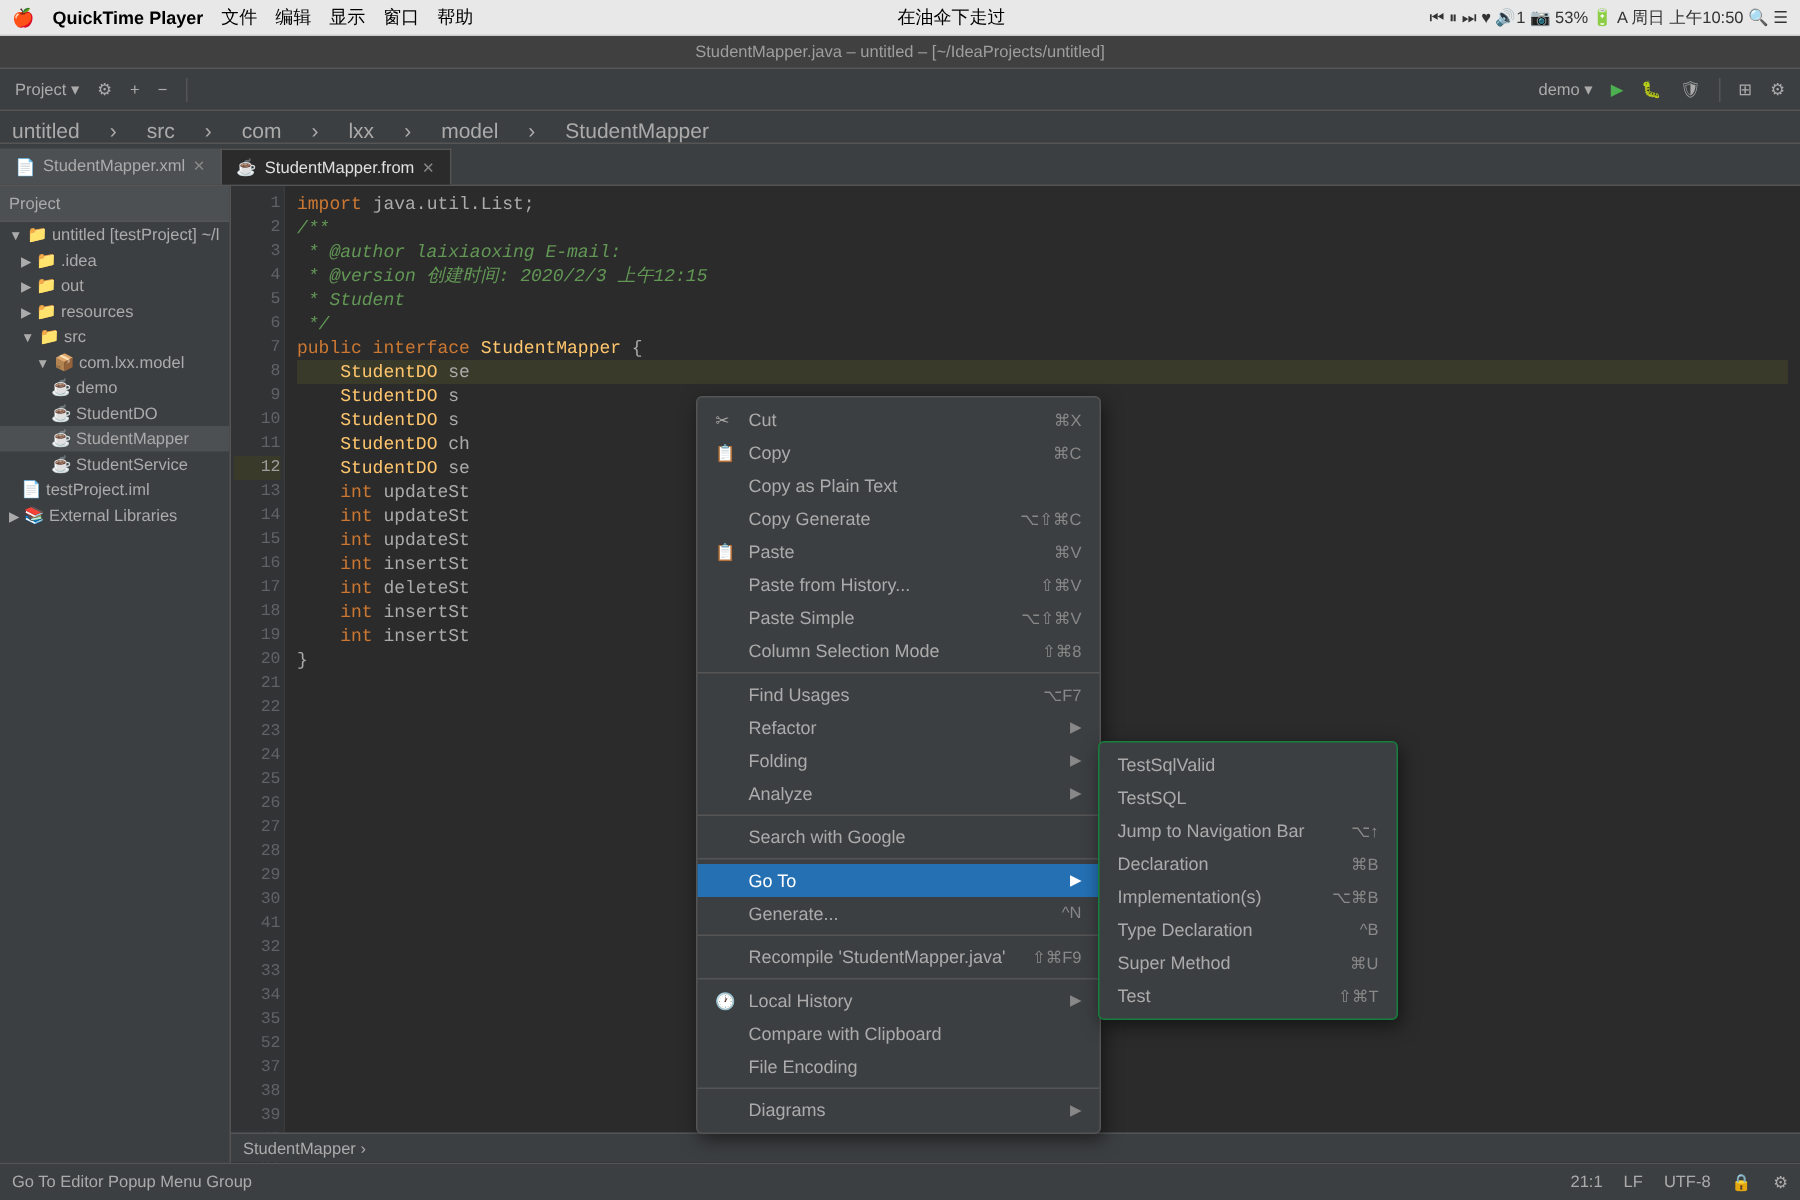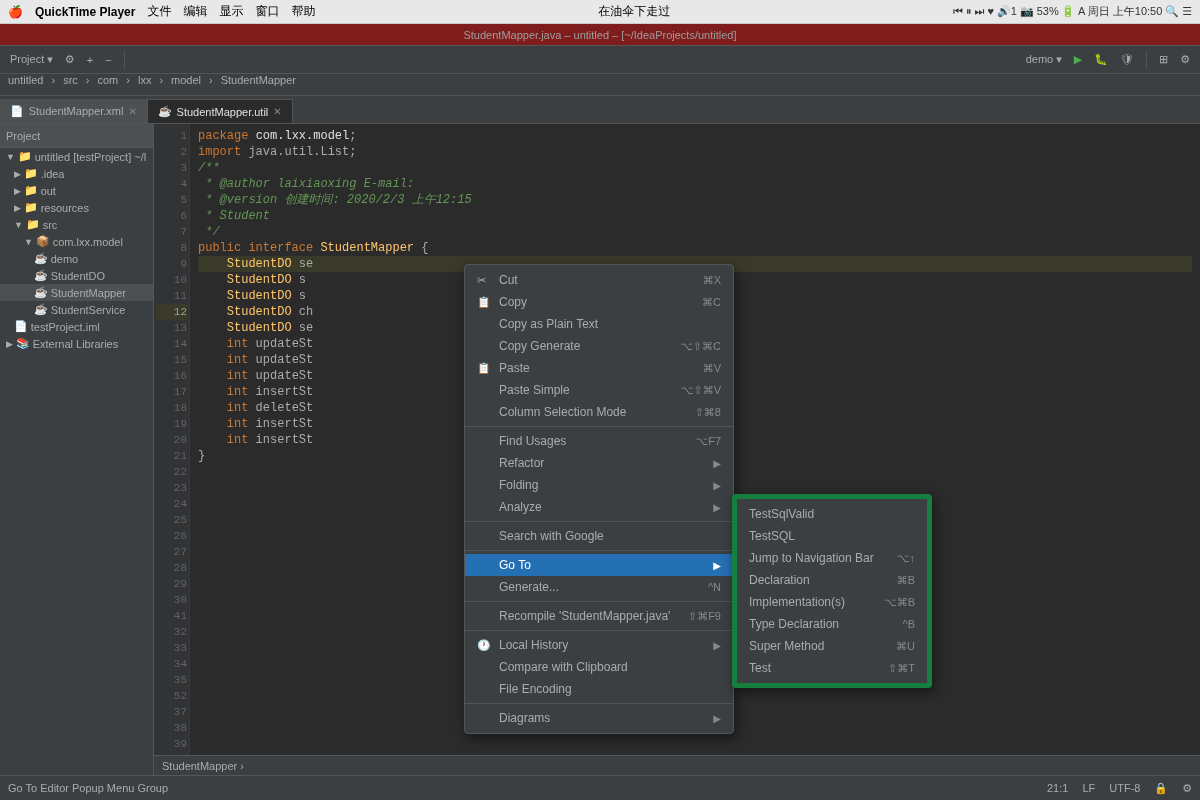--- a/index.html
+++ b/index.html
@@ -14,21 +14,21 @@
       padding: 0 8px;
       gap: 12px;
       font-size: 12px;
       color: #000;
       border-bottom: 1px solid #ccc;
     }
 
     
     .title-bar {
       height: 22px;
-      background: #7f1d1d;
+      background: #404040;
       display: flex;
       align-items: center;
       justify-content: center;
       color: #9e9e9e;
       font-size: 11px;
       border-bottom: 1px solid #555;
     }
 
     
     .ide-toolbar {
@@ -47,25 +47,25 @@
       cursor: pointer;
       border-radius: 2px;
     }
     .toolbar-sep { width: 1px; height: 16px; background: #555; margin: 0 4px; }
 
     
     .breadcrumb-bar {
       height: 22px;
       background: #3c3f41;
       display: flex;
-      align-items: flex-start;
+      align-items: flex-end;
       padding: 0 8px;
-      font-size: 11px;
-      color: #ababab;
-      gap: 8px;
+      font-size: 14px;
+      color: #ababab;
+      gap: 20px;
       border-bottom: 1px solid #555;
     }
 
     
     .tab-bar {
       height: 28px;
       background: #3c3f41;
       display: flex;
       align-items: flex-end;
       border-bottom: 1px solid #555;
@@ -198,21 +198,21 @@
     .menu-sep { height: 1px; background: #555; margin: 3px 0; }
     .menu-item-icon { width: 14px; font-size: 11px; }
 
     
     .submenu {
       position: absolute;
       top: 370px;
       left: 578px;
       width: 200px;
       background: #3c3f41;
-      border: 5px solid #15803d;
+      border: 1px solid #15803d;
       border-radius: 4px;
       box-shadow: 2px 4px 12px rgba(0,0,0,0.5);
       z-index: 101;
       font-size: 12px;
       padding: 4px 0;
     }
     .submenu-item {
       display: flex;
       align-items: center;
       padding: 4px 12px;
@@ -286,21 +286,21 @@
 </div>
 
 <div class="tab-bar">
   <div class="tab">
     <span>📄</span>
     <span>StudentMapper.xml</span>
     <span class="tab-close">✕</span>
   </div>
   <div class="tab active">
     <span>☕</span>
-    <span>StudentMapper.util</span>
+    <span>StudentMapper.from</span>
     <span class="tab-close">✕</span>
   </div>
 </div>
 
 <div class="main-area">
 
   <div class="sidebar">
     <div class="sidebar-header">
       <span>Project</span>
     </div>
@@ -402,21 +402,20 @@
           <div>35</div>
           <div>52</div>
           <div>37</div>
         <div>38</div>
           <div>39</div>
           <div>40</div>
           <div>41</div>
 
       </div>
       <div class="code-lines">
-        <div class="code-line"><span class="kw">package</span> <span class="pkg">com.lxx.model</span>;</div>
         <div class="code-line"></div>
         <div class="code-line"><span class="kw">import</span> java.util.List;</div>
         <div class="code-line"></div>
         <div class="code-line comment">/**</div>
         <div class="code-line comment"> * @author laixiaoxing E-mail:</div>
         <div class="code-line comment"> * @version 创建时间: 2020/2/3 上午12:15</div>
         <div class="code-line comment"> * Student</div>
         <div class="code-line comment"> */</div>
         <div class="code-line"><span class="kw">public interface</span> <span class="class-name">StudentMapper</span> {</div>
         <div class="code-line"></div>
@@ -484,20 +483,27 @@
           <span>Copy Generate</span>
         </div>
         <span class="menu-shortcut">⌥⇧⌘C</span>
       </div>
       <div class="menu-item">
         <div class="menu-item-left">
           <span class="menu-item-icon">📋</span>
           <span>Paste</span>
         </div>
         <span class="menu-shortcut">⌘V</span>
+      </div>
+      <div class="menu-item">
+        <div class="menu-item-left">
+          <span class="menu-item-icon"></span>
+          <span>Paste from History...</span>
+        </div>
+        <span class="menu-shortcut">⇧⌘V</span>
       </div>
       <div class="menu-item">
         <div class="menu-item-left">
           <span class="menu-item-icon"></span>
           <span>Paste Simple</span>
         </div>
         <span class="menu-shortcut">⌥⇧⌘V</span>
       </div>
       <div class="menu-item">
         <div class="menu-item-left">

